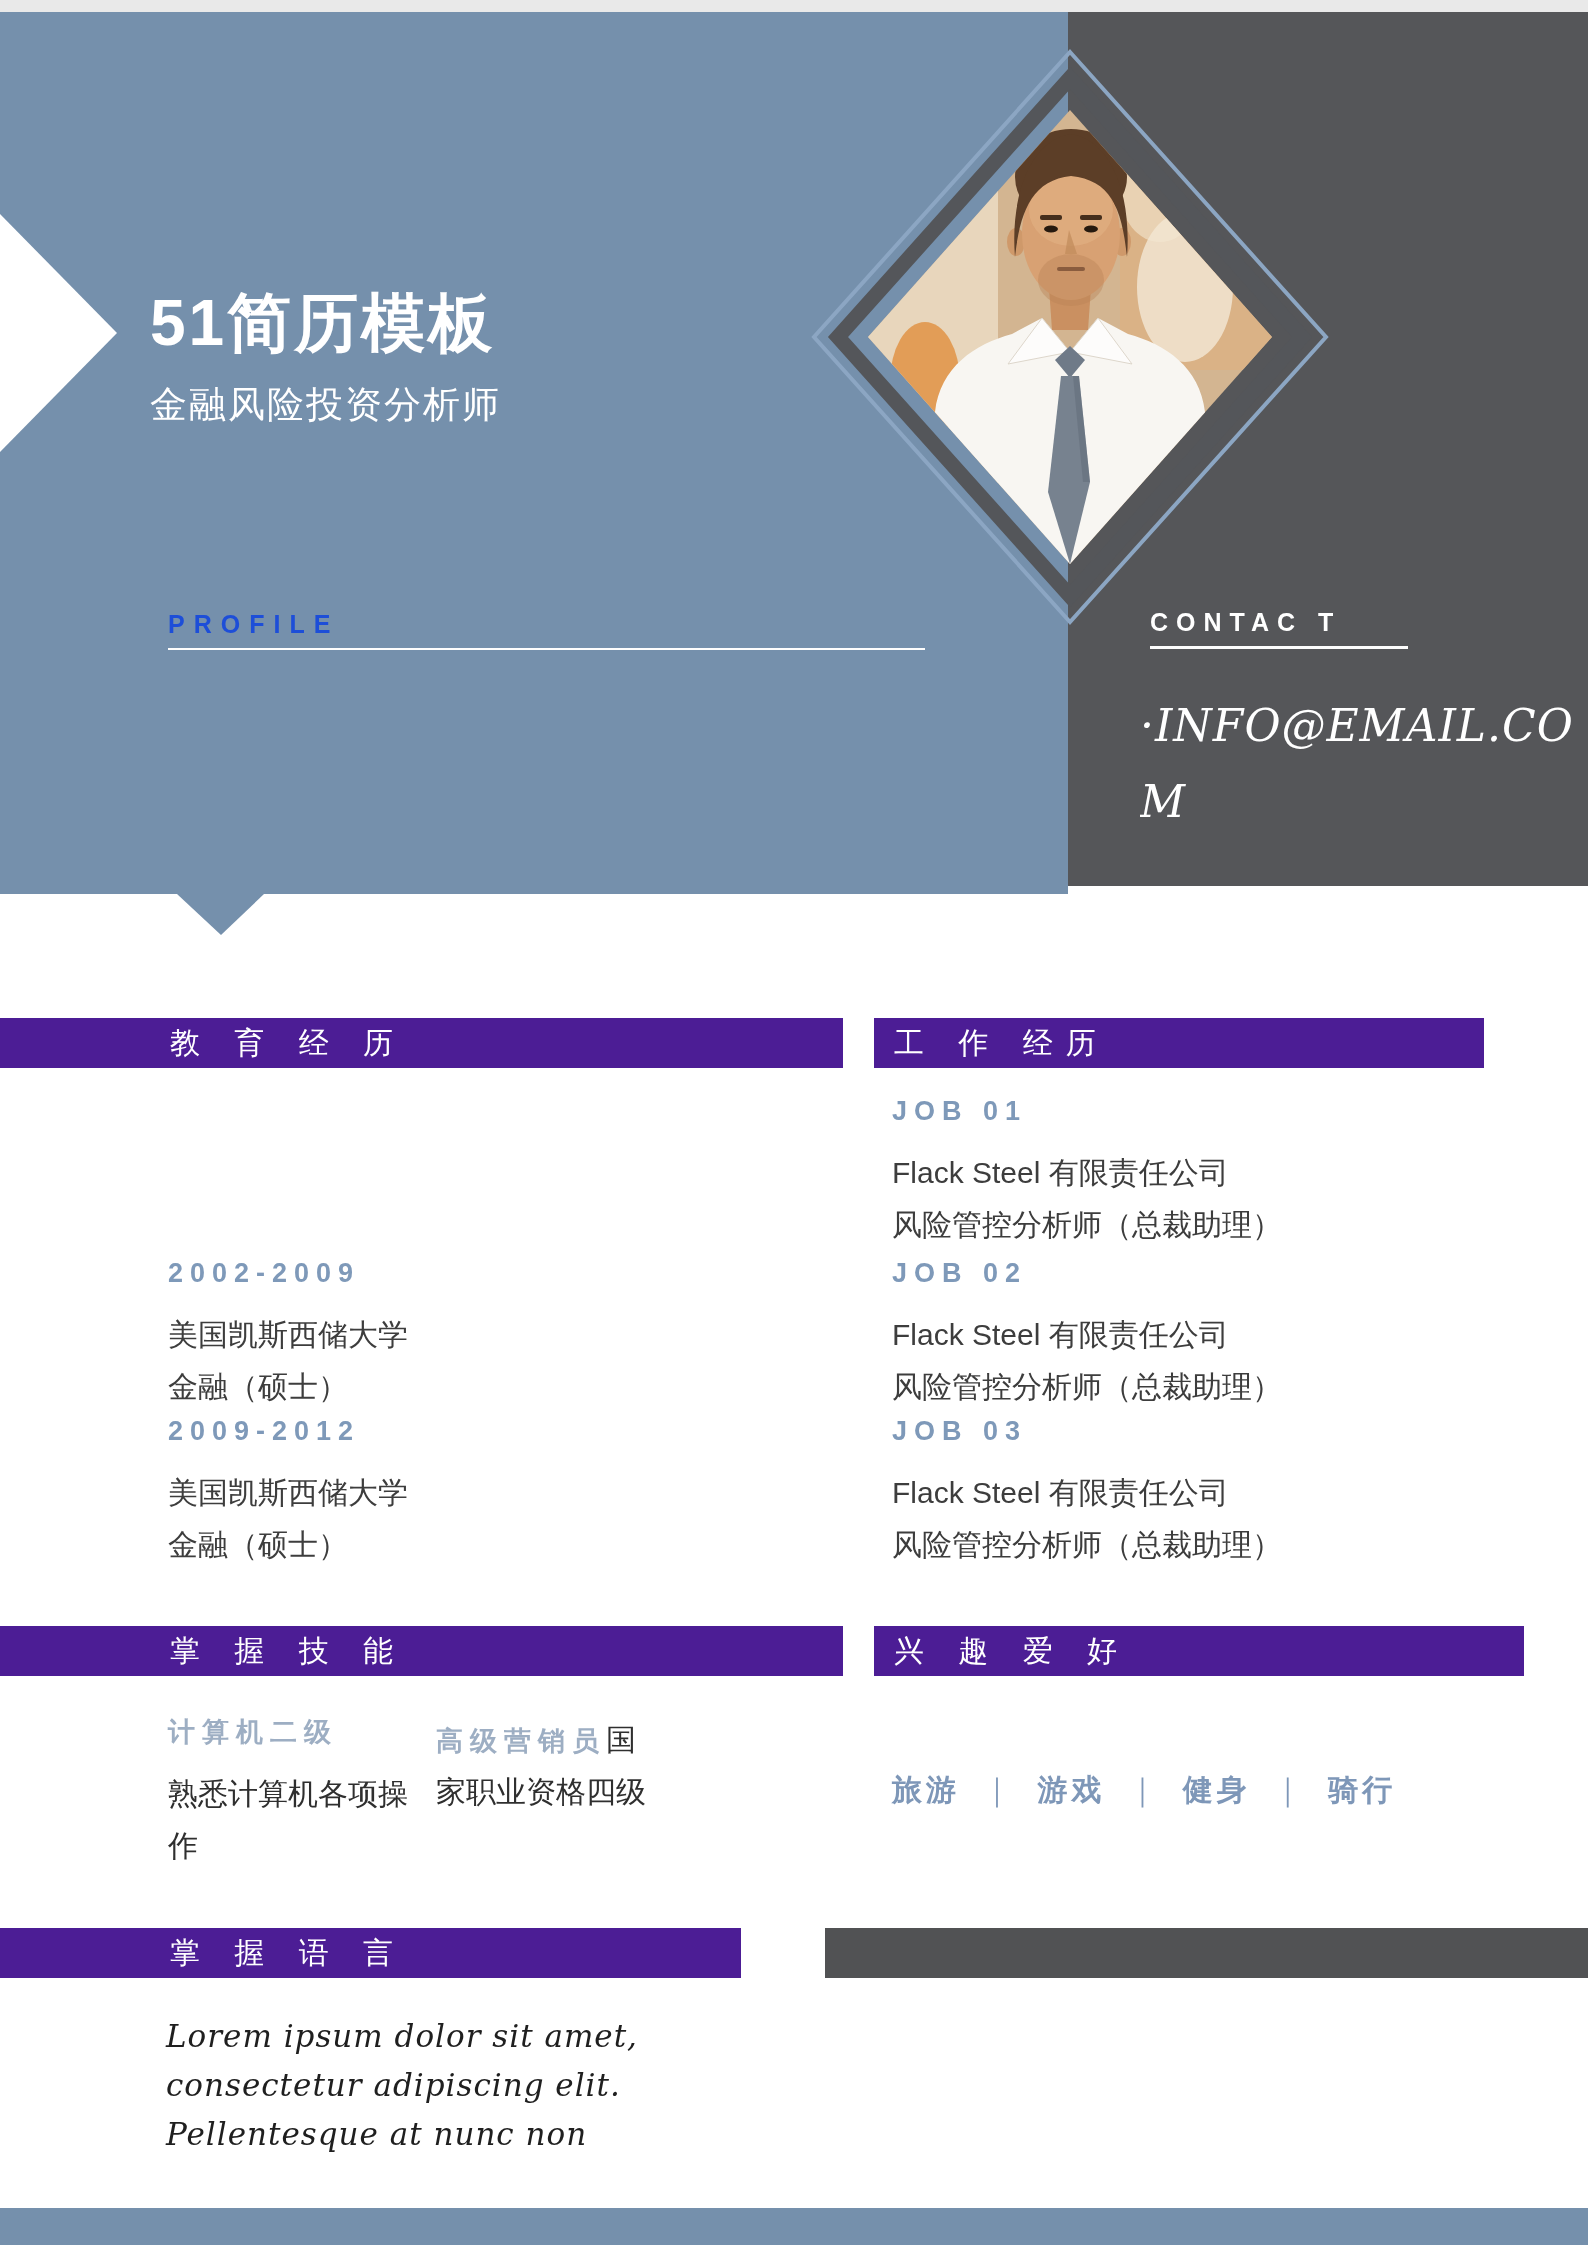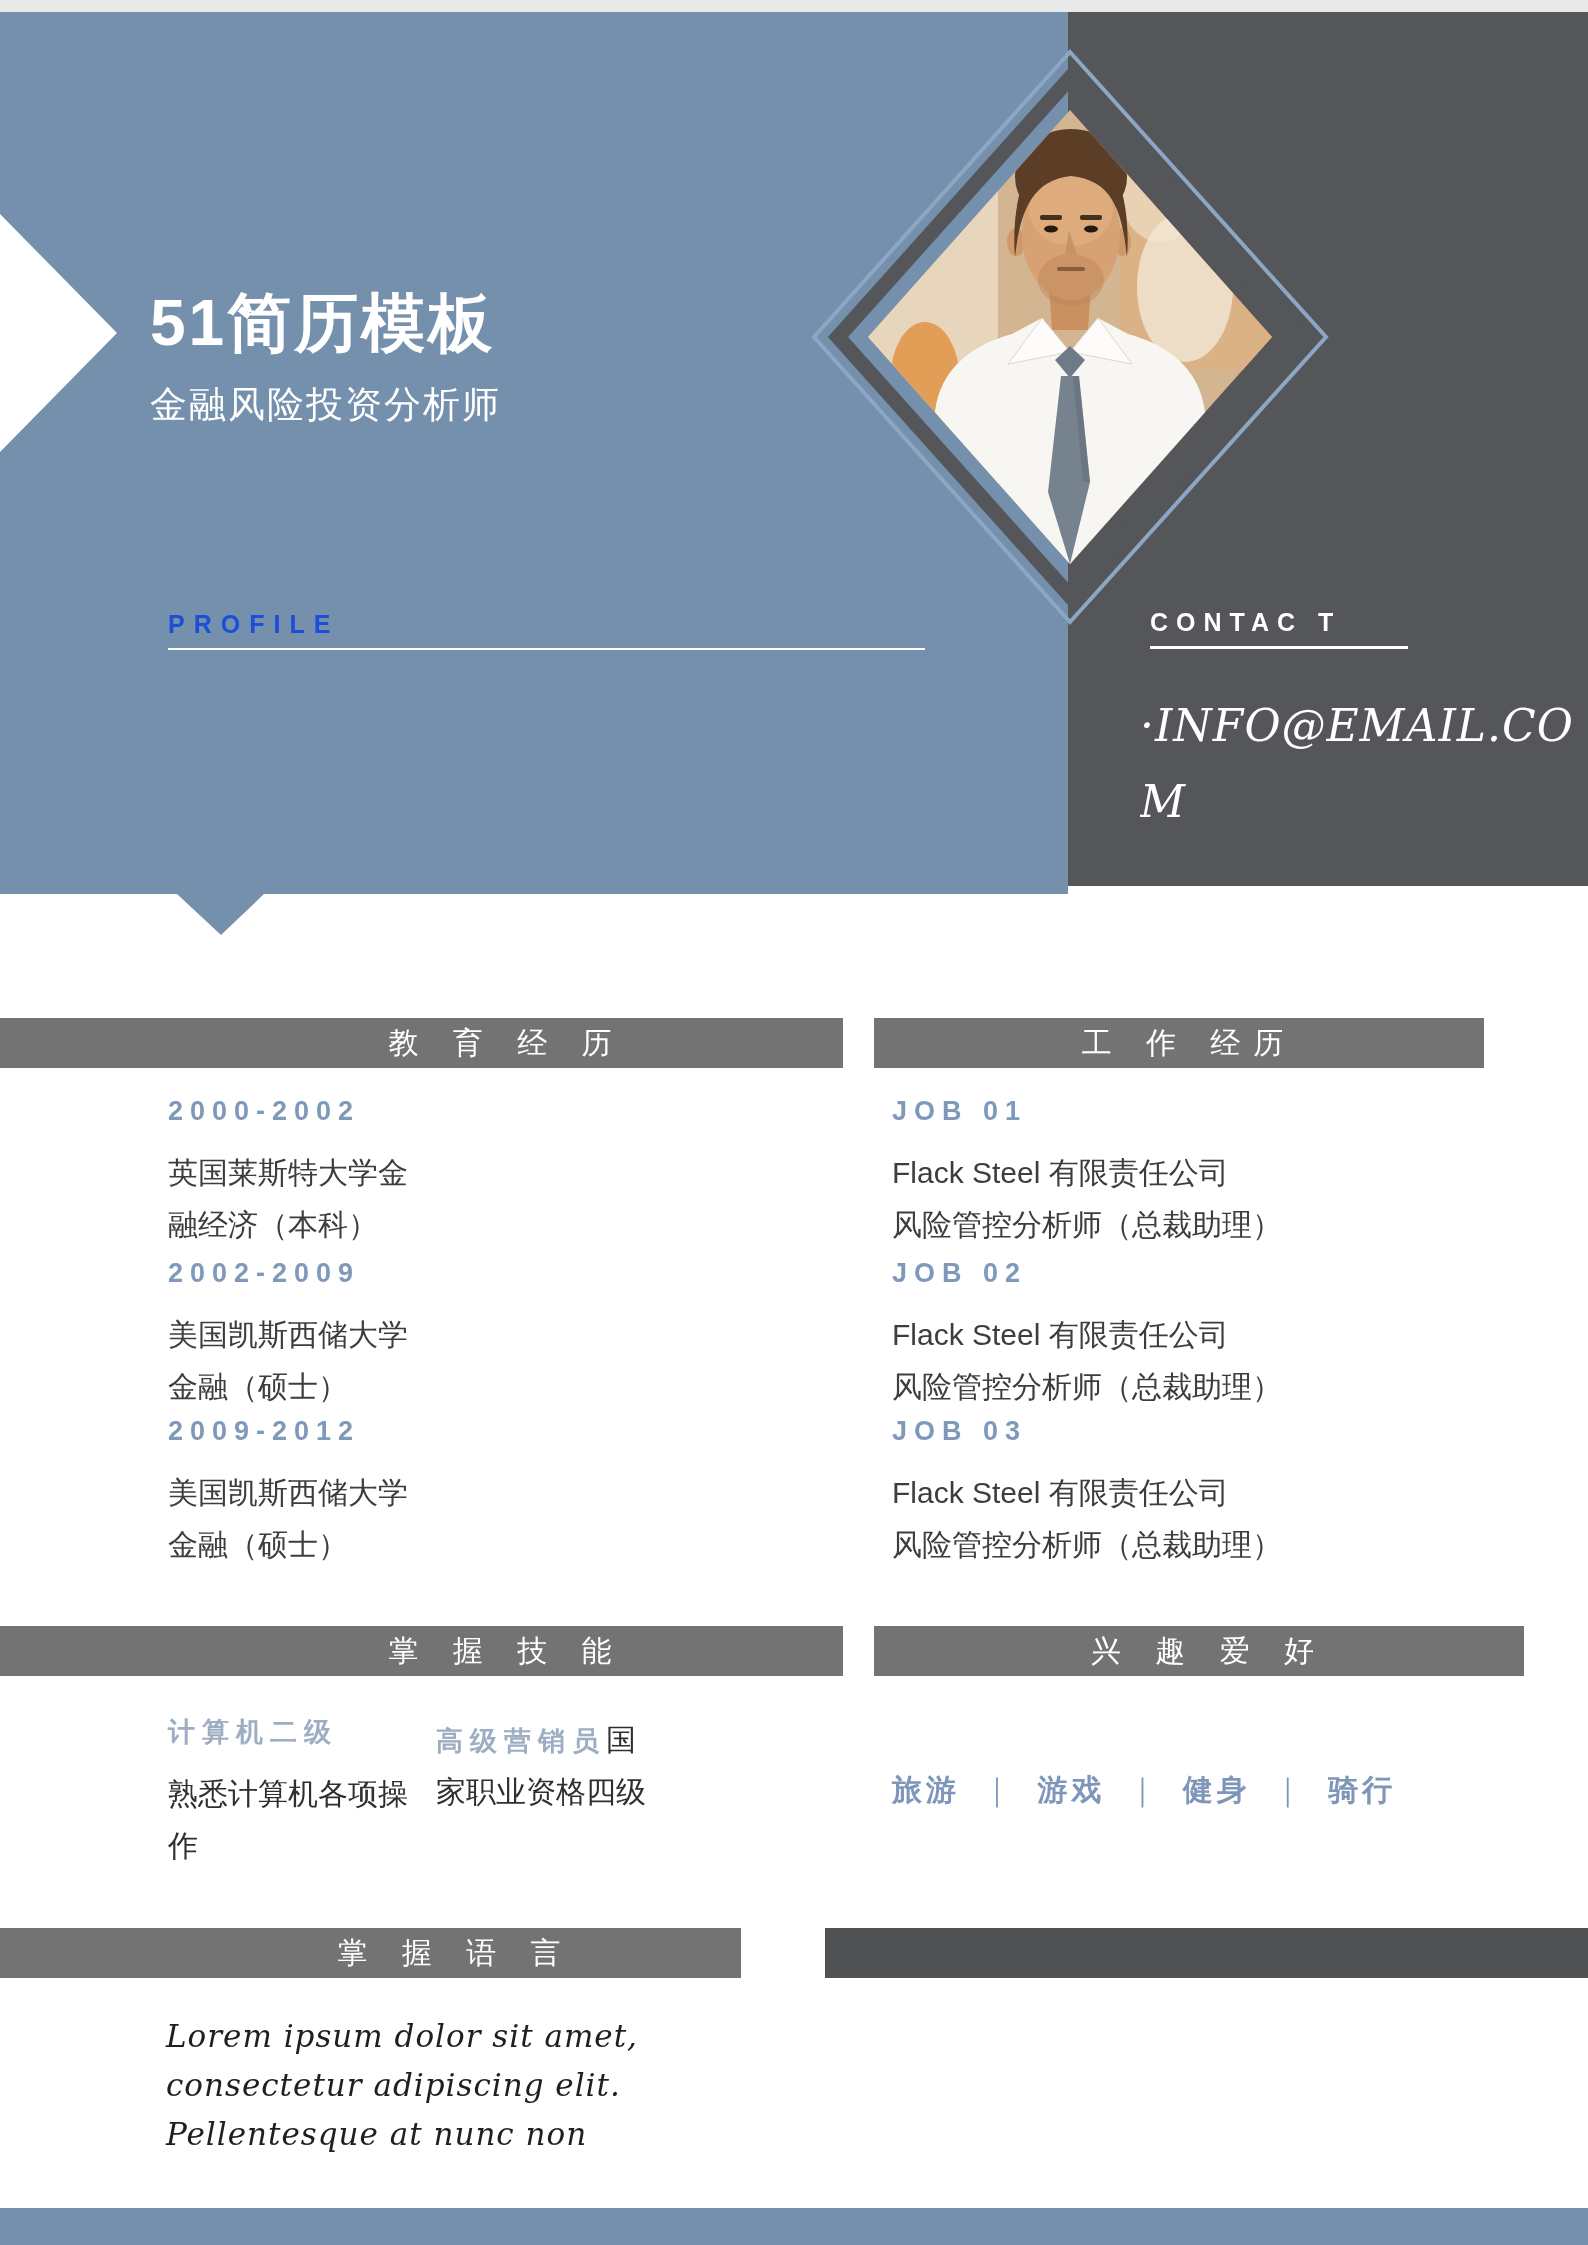--- a/index.html
+++ b/index.html
@@ -55,21 +55,21 @@
   }
   .contact-email{
     position:absolute;left:1140px;top:676px;width:440px;height:152px;
     overflow:hidden;
     font-family:"DejaVu Serif","Liberation Serif",serif;
     font-style:italic;font-size:44px;line-height:76px;color:#ffffff;
     word-break:break-all;letter-spacing:1px;
   }
   .diamond-svg{position:absolute;left:0;top:0;pointer-events:none;}
   
-  .bar{position:absolute;height:50px;background:#737373;display:flex;align-items:center;justify-content:center;}
+  .bar{position:absolute;height:50px;background:#4c1d95;display:flex;align-items:center;}
   .bar-label{font-size:30px;color:#ffffff;letter-spacing:13px;white-space:nowrap;}
   .bar-edu   {left:0;     top:1006px;width:843px;}
   .bar-work  {left:874px; top:1006px;width:610px;}
   .bar-skill {left:0;     top:1614px;width:843px;}
   .bar-hobby {left:874px; top:1614px;width:650px;}
   .bar-lang  {left:0;     top:1916px;width:741px;}
   .bar-lang-dark{position:absolute;left:825px;top:1916px;width:763px;height:50px;background:#515254;}
   .bar-edu .bar-label, .bar-skill .bar-label, .bar-lang .bar-label{margin-left:170px;}
   .bar-work .bar-label, .bar-hobby .bar-label{margin-left:20px;}
   
@@ -176,24 +176,20 @@
     </g>
   </svg>
 
   <div class="bar bar-edu">
     <span class="bar-label">教 育 经 历</span>
   </div>
   <div class="bar bar-work">
     <span class="bar-label">工 作 经历</span>
   </div>
 
-  <div class="entry edu-1">
-    <div class="entry-label">2000-2002</div>
-    <div class="entry-body edu-body">英国莱斯特大学金融经济（本科）</div>
-  </div>
   <div class="entry edu-2">
     <div class="entry-label">2002-2009</div>
     <div class="entry-body edu-body">美国凯斯西储大学金融（硕士）</div>
   </div>
   <div class="entry edu-3">
     <div class="entry-label">2009-2012</div>
     <div class="entry-body edu-body">美国凯斯西储大学金融（硕士）</div>
   </div>
 
   <div class="entry job-1">

